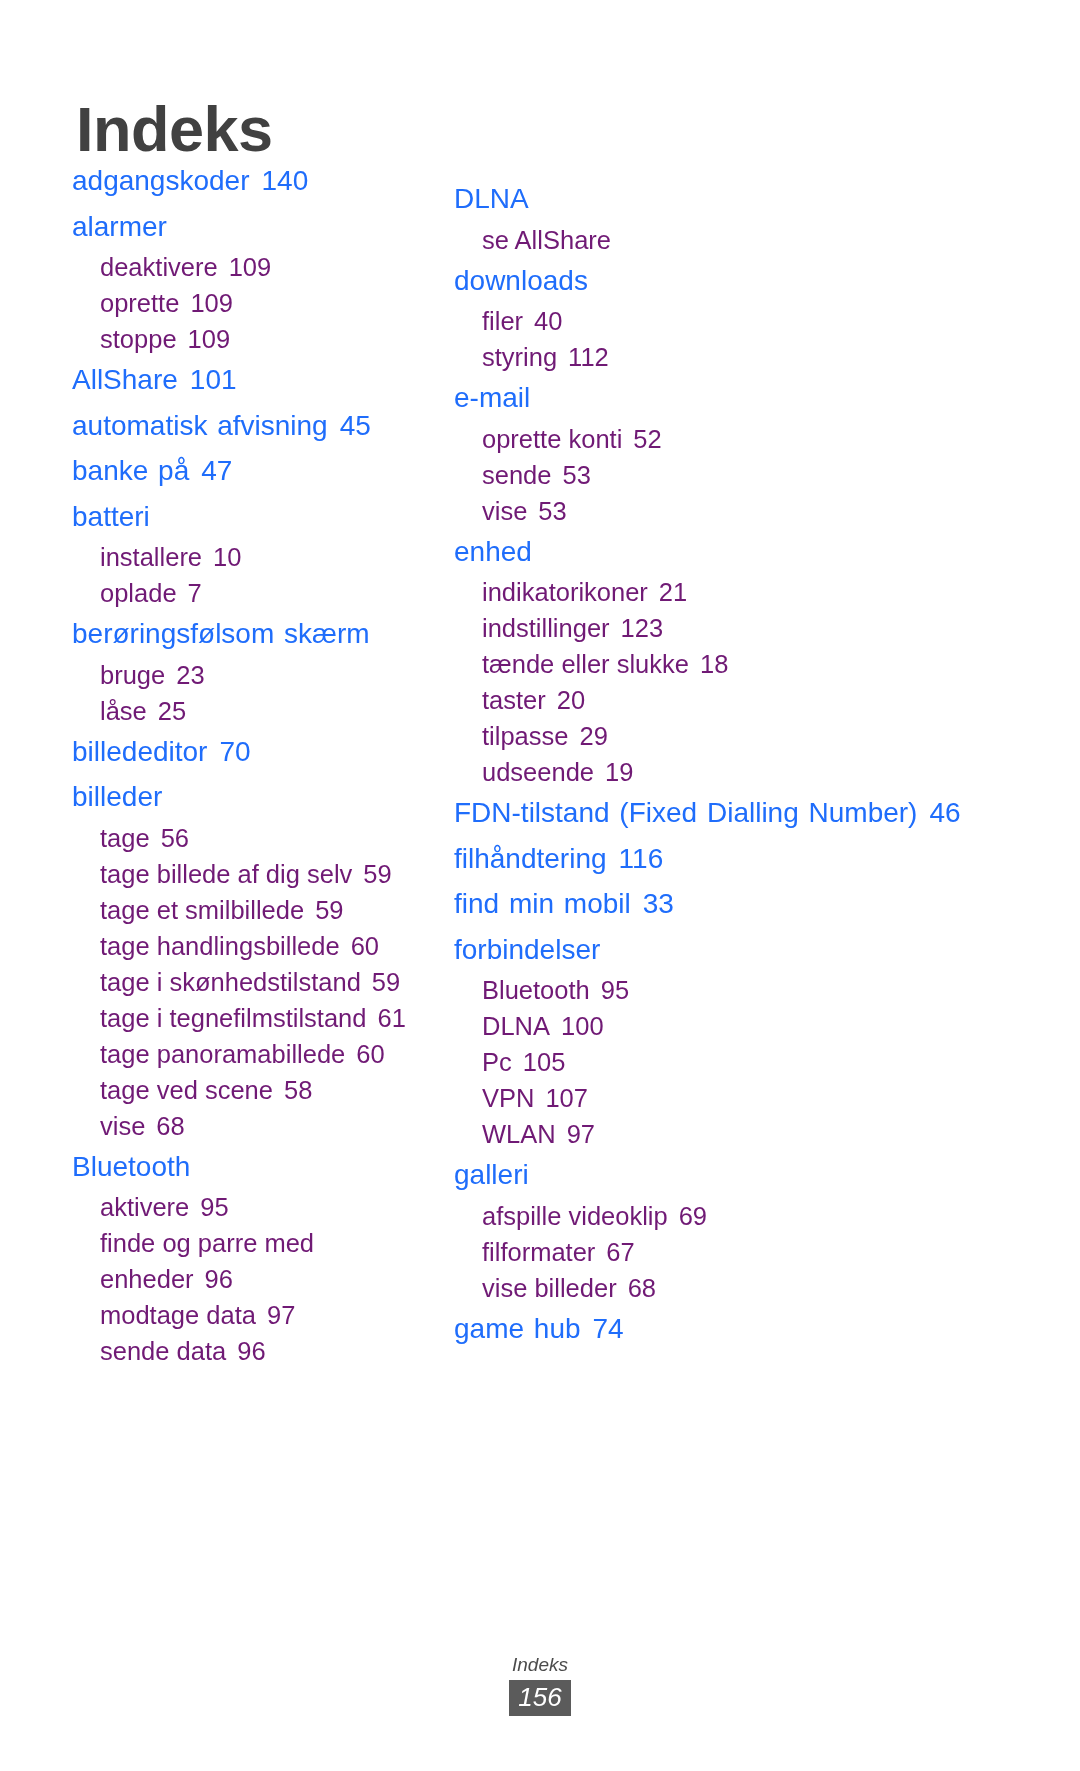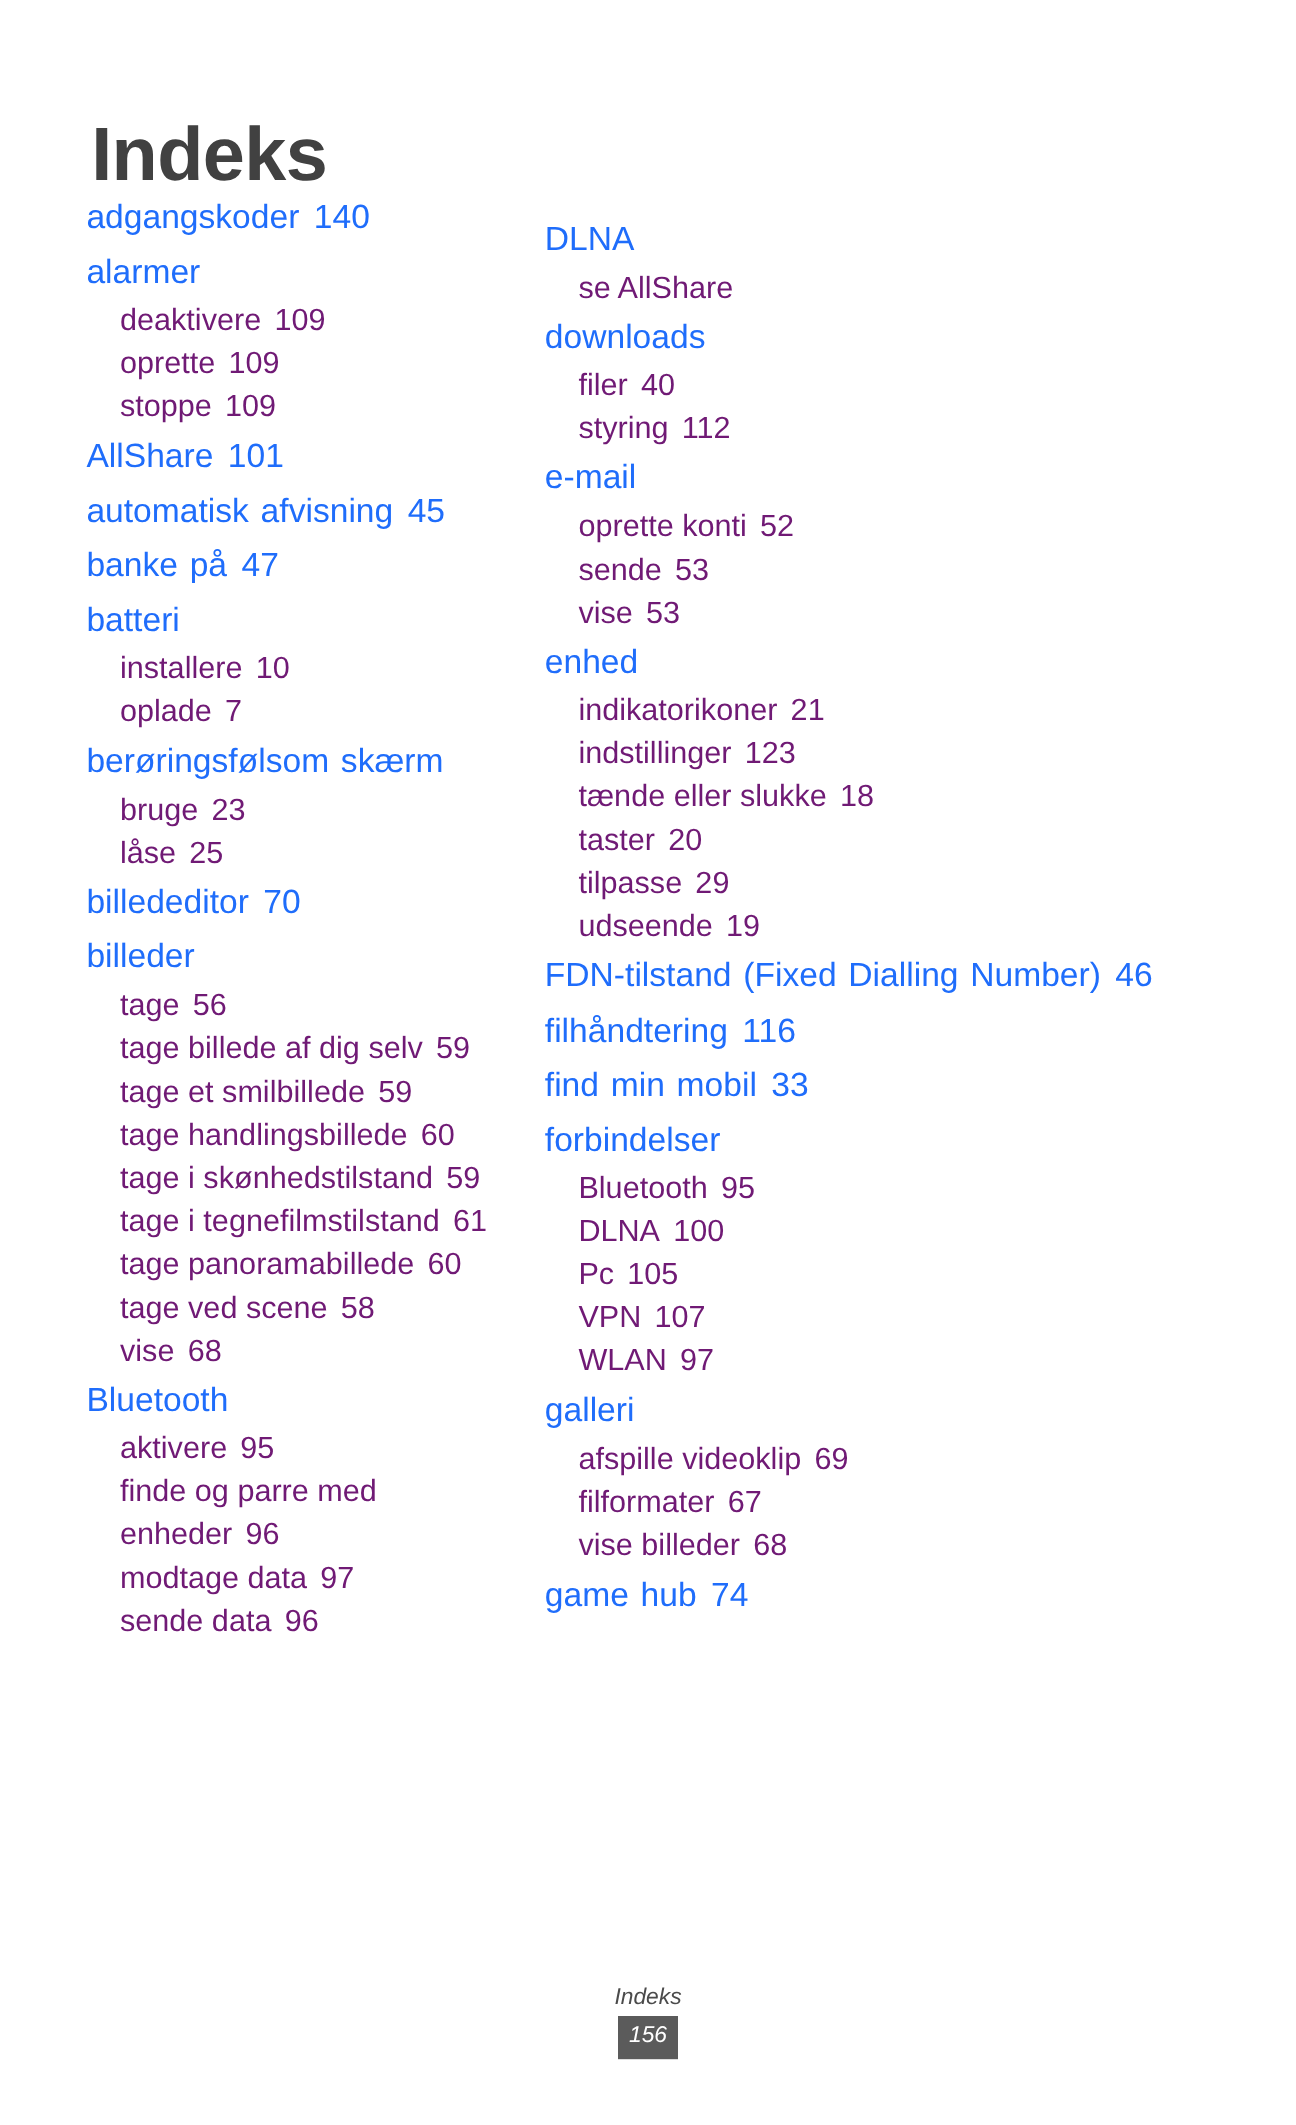--- a/index.html
+++ b/index.html
@@ -91,21 +91,21 @@
     line-height: 26px;
   }
   .footer-pagewrap {
     margin-top: 2px;
     line-height: 0;
   }
   .footer-page {
     display: inline-block;
     background: #5b5b5b;
     color: #ffffff;
-    font-size: 19px;
+    font-size: 26px;
     font-style: italic;
     font-weight: normal;
     padding: 2px 9px 4px 9px;
     line-height: 30px;
   }
 </style>
 </head>
 <body>
 
 <div class="page">

